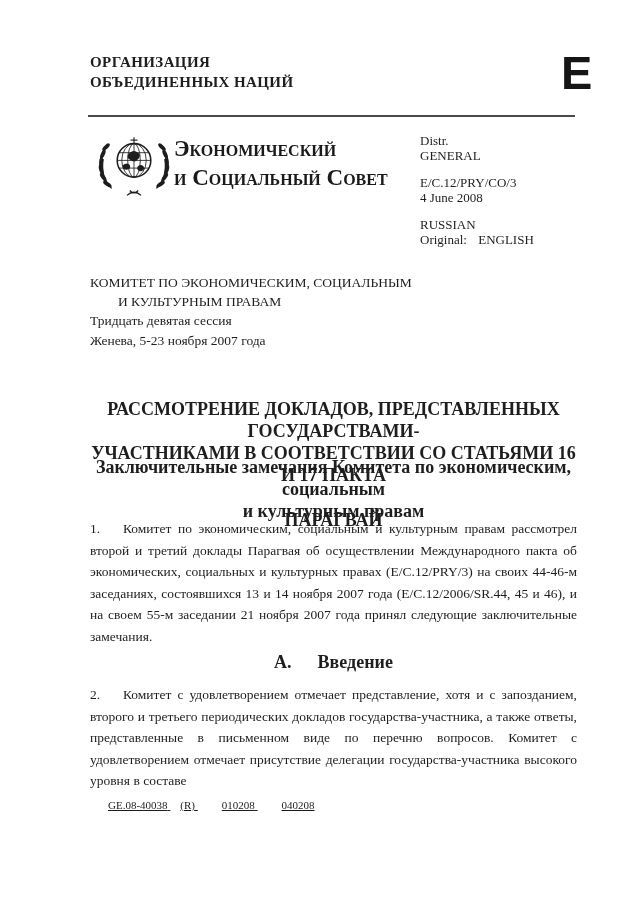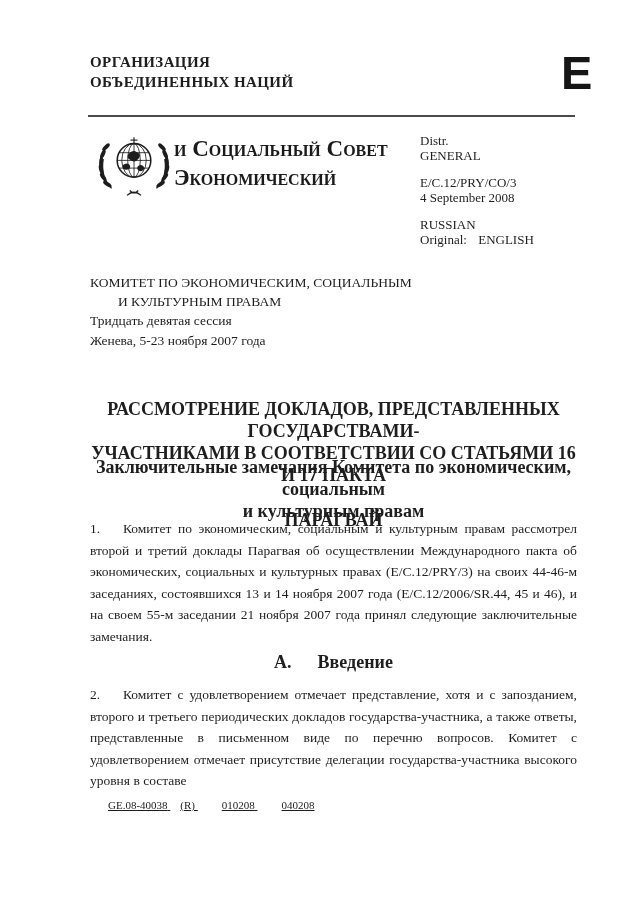--- a/index.html
+++ b/index.html
@@ -174,32 +174,32 @@
       <g stroke="#1d1d1d" fill="none" stroke-width="1.8">
         <path d="M28,82 C18,72 13,58 16,40"></path>
         <path d="M92,82 C102,72 107,58 104,40"></path>
         <path d="M50,92 Q60,83 70,92"></path>
         <path d="M54,85 Q60,92 66,85"></path>
       </g>
     </svg>
   </div>
 
   <div class="council-name">
+    <div>Экономический</div>
     <div>и Социальный Совет</div>
-    <div>Экономический</div>
   </div>
 
   <div class="meta-block">
     <div class="meta-group">
       <div>Distr.</div>
       <div>GENERAL</div>
     </div>
     <div class="meta-group">
       <div>E/C.12/PRY/CO/3</div>
-      <div>4 September 2008</div>
+      <div>4 June 2008</div>
     </div>
     <div class="meta-group">
       <div>RUSSIAN</div>
       <div class="meta-row">
         <span>Original:</span>
         <span>ENGLISH</span>
       </div>
     </div>
   </div>
 

